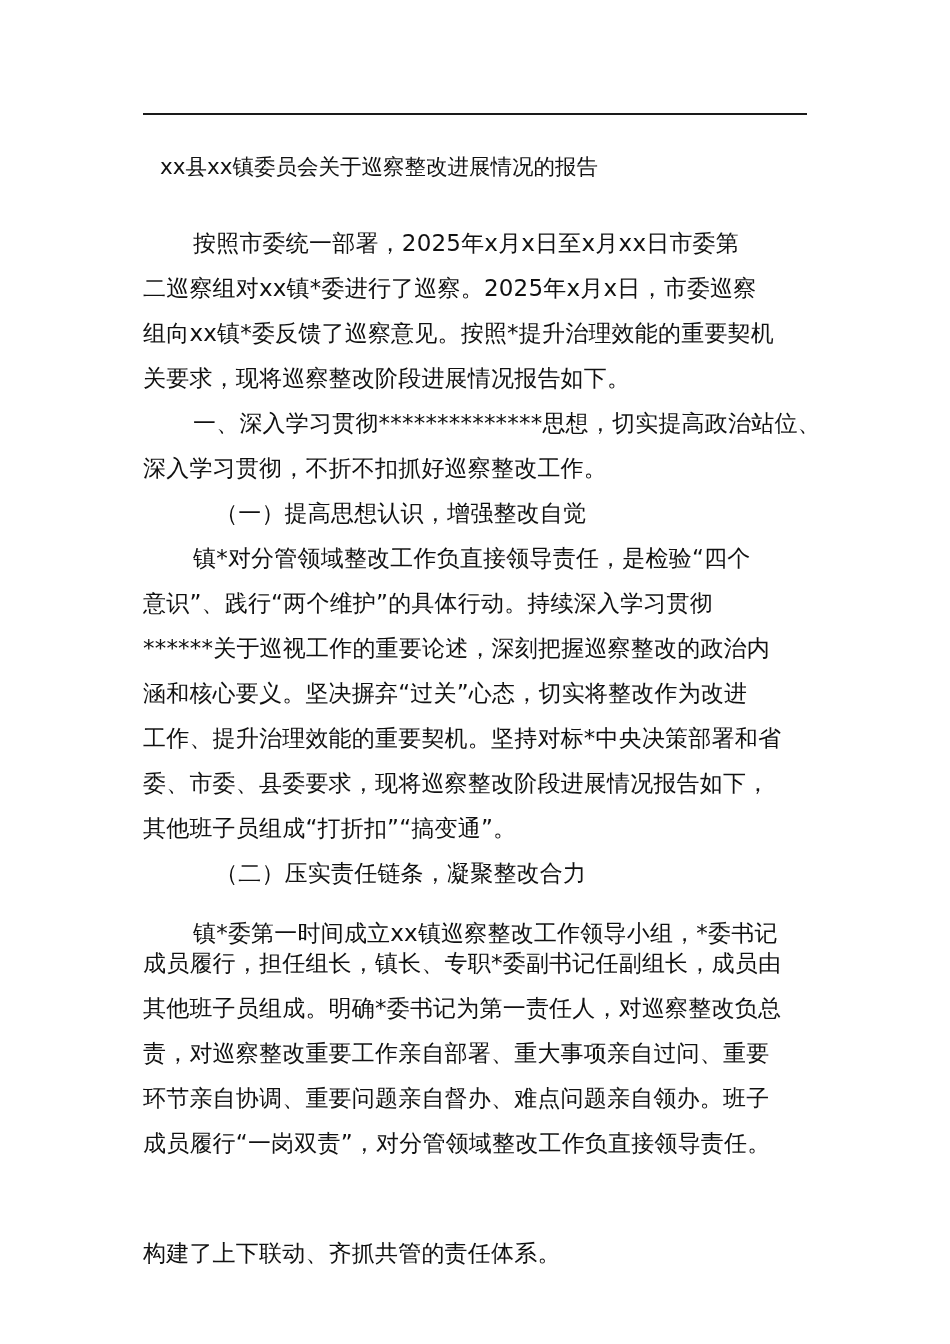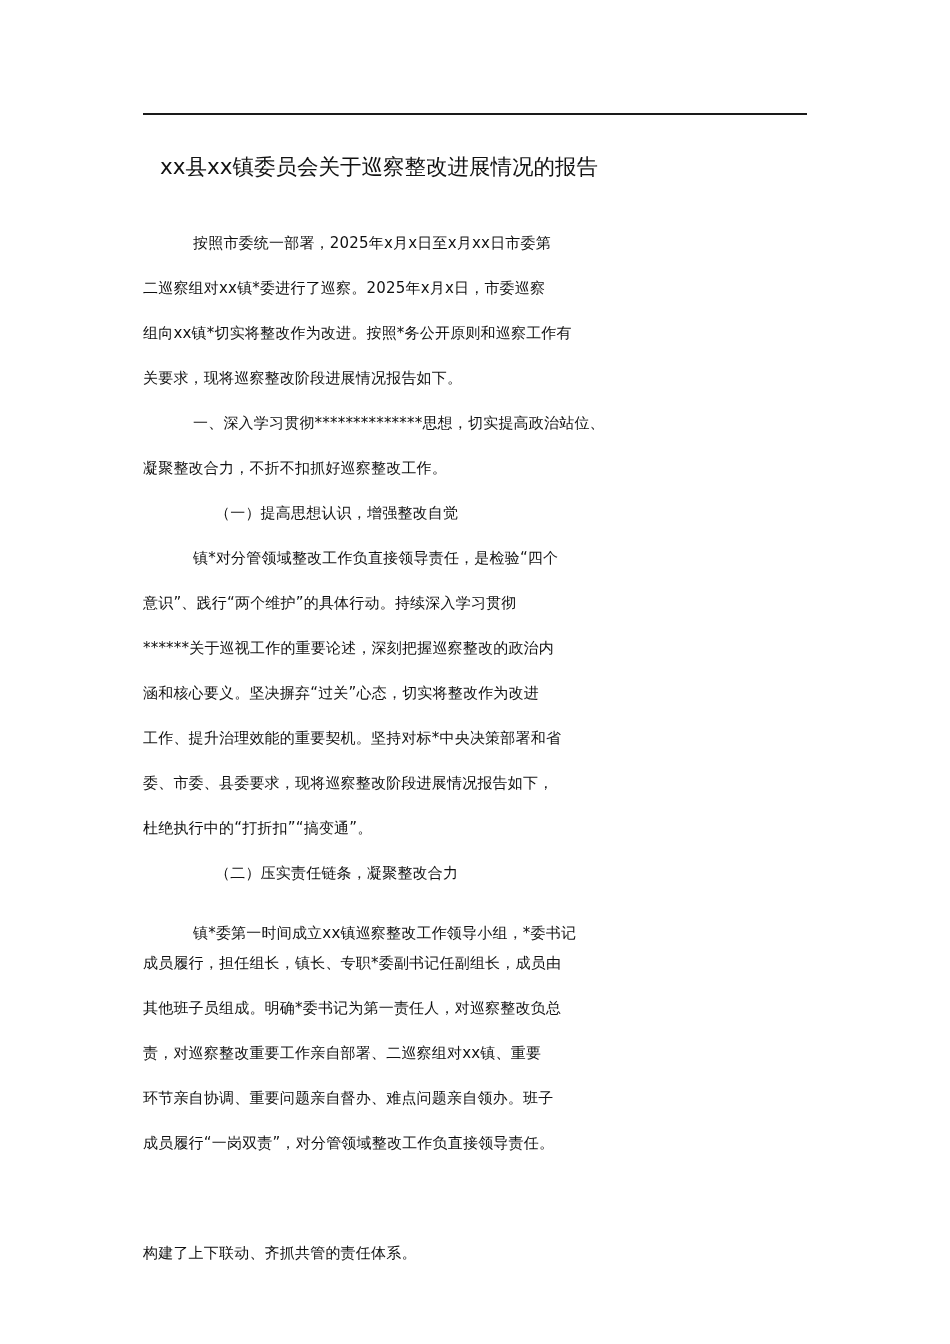--- a/index.html
+++ b/index.html
@@ -1,45 +1,45 @@
 <!DOCTYPE html>
 <html><head>
 <meta charset="utf-8">
 <style>
   html, body { margin: 0; padding: 0; background: #ffffff; }
   body { width: 950px; height: 1344px; position: relative; overflow: hidden;
          font-family: "DejaVu Sans", "Liberation Sans", sans-serif; color: #111111; }
   .rule { position: absolute; left: 143px; top: 113px; width: 664px; height: 2px; background: #1a1a1a; }
   .title { position: absolute; left: 0; top: 152px; width: 758px; text-align: center;
            font-size: 21.5px; line-height: 30px; letter-spacing: 0px; }
-  .line { position: absolute; left: 143px; font-size: 15px; line-height: 30px;
+  .line { position: absolute; left: 143px; font-size: 23px; line-height: 30px;
           white-space: nowrap; letter-spacing: 0.2px; }
   .ind { left: 193px; }
   .ind2 { left: 203px; margin-left: 12px; }
 </style>
 </head>
 <body>
 
 <div class="rule"></div>
 <div class="title">xx县xx镇委员会关于巡察整改进展情况的报告</div>
 
 <div class="line ind" style="top:228px">按照市委统一部署，2025年x月x日至x月xx日市委第</div>
 <div class="line" style="top:273px">二巡察组对xx镇*委进行了巡察。2025年x月x日，市委巡察</div>
-<div class="line" style="top:318px">组向xx镇*切实将整改作为改进。按照*务公开原则和巡察工作有</div>
+<div class="line" style="top:318px">组向xx镇*委反馈了巡察意见。按照*提升治理效能的重要契机</div>
 <div class="line" style="top:363px">关要求，现将巡察整改阶段进展情况报告如下。</div>
 <div class="line ind" style="top:408px">一、深入学习贯彻**************思想，切实提高政治站位、</div>
-<div class="line" style="top:453px">凝聚整改合力，不折不扣抓好巡察整改工作。</div>
+<div class="line" style="top:453px">深入学习贯彻，不折不扣抓好巡察整改工作。</div>
 <div class="line ind2" style="top:498px">（一）提高思想认识，增强整改自觉</div>
 <div class="line ind" style="top:543px">镇*对分管领域整改工作负直接领导责任，是检验“四个</div>
 <div class="line" style="top:588px">意识”、践行“两个维护”的具体行动。持续深入学习贯彻</div>
 <div class="line" style="top:633px">******关于巡视工作的重要论述，深刻把握巡察整改的政治内</div>
 <div class="line" style="top:678px">涵和核心要义。坚决摒弃“过关”心态，切实将整改作为改进</div>
 <div class="line" style="top:723px">工作、提升治理效能的重要契机。坚持对标*中央决策部署和省</div>
 <div class="line" style="top:768px">委、市委、县委要求，现将巡察整改阶段进展情况报告如下，</div>
-<div class="line" style="top:813px">杜绝执行中的“打折扣”“搞变通”。</div>
+<div class="line" style="top:813px">其他班子员组成“打折扣”“搞变通”。</div>
 <div class="line ind2" style="top:858px">（二）压实责任链条，凝聚整改合力</div>
 <div class="line ind" style="top:918px">镇*委第一时间成立xx镇巡察整改工作领导小组，*委书记</div>
 <div class="line" style="top:948px">成员履行，担任组长，镇长、专职*委副书记任副组长，成员由</div>
 <div class="line" style="top:993px">其他班子员组成。明确*委书记为第一责任人，对巡察整改负总</div>
-<div class="line" style="top:1038px">责，对巡察整改重要工作亲自部署、二巡察组对xx镇、重要</div>
+<div class="line" style="top:1038px">责，对巡察整改重要工作亲自部署、重大事项亲自过问、重要</div>
 <div class="line" style="top:1083px">环节亲自协调、重要问题亲自督办、难点问题亲自领办。班子</div>
 <div class="line" style="top:1128px">成员履行“一岗双责”，对分管领域整改工作负直接领导责任。</div>
 <div class="line" style="top:1238px">构建了上下联动、齐抓共管的责任体系。</div>
 
 </body></html>

